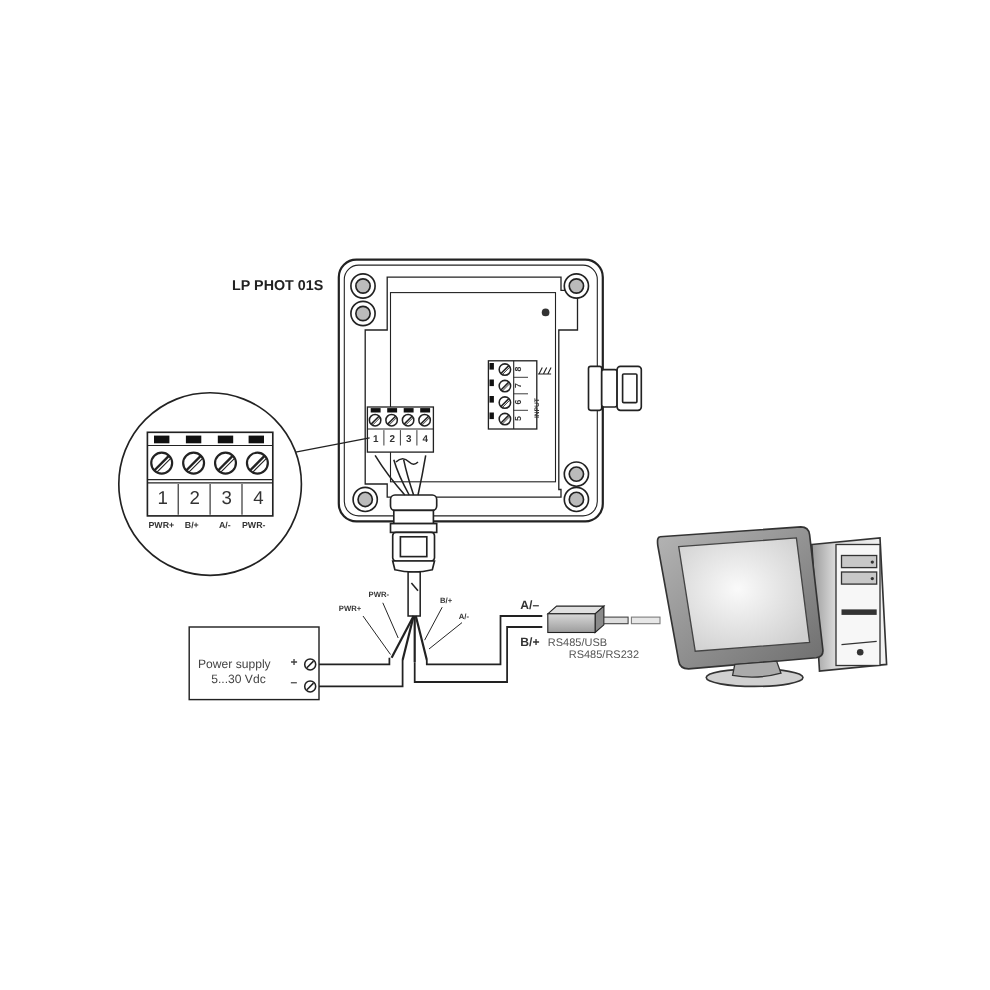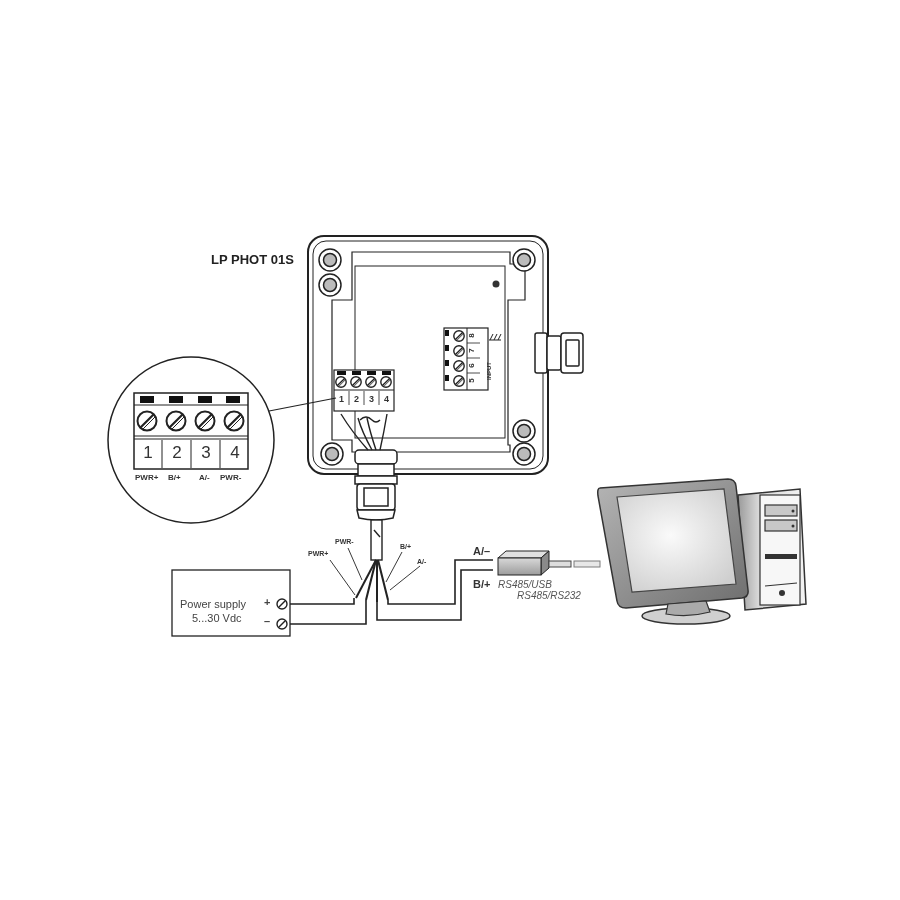--- a/index.html
+++ b/index.html
@@ -3,21 +3,21 @@
 <meta charset="utf-8">
 <style>
   html, body { margin: 0; padding: 0; background: #ffffff; }
   body { width: 900px; height: 900px; position: relative; overflow: hidden;
          font-family: "Liberation Sans", sans-serif; color: #222; }
   #diagram { position: absolute; left: 0; top: 0; width: 900px; height: 900px; }
   .lbl { position: absolute; white-space: nowrap; font-family: "Liberation Sans", sans-serif; }
   .title { font-weight: bold; font-size: 13px; color: #222; }
   .tiny { font-size: 7px; font-weight: bold; color: #333; }
   .ps { font-size: 11px; color: #444; line-height: 13px; }
-  .conv { font-size: 10px; color: #555; line-height: 11px; font-style: italic; }
+  .conv { font-size: 10px; color: #555; line-height: 11px; }
   .num { font-size: 17px; color: #333; text-align: center; width: 30px; }
   .cap { font-size: 8px; font-weight: bold; color: #333; }
   .wl { font-size: 11px; font-weight: bold; color: #333; }
 </style>
 </head>
 <body>
 
 <svg id="diagram" viewBox="0 0 900 900" xmlns="http://www.w3.org/2000/svg">
   <defs>
     <radialGradient id="scr" cx="45%" cy="45%" r="65%">

